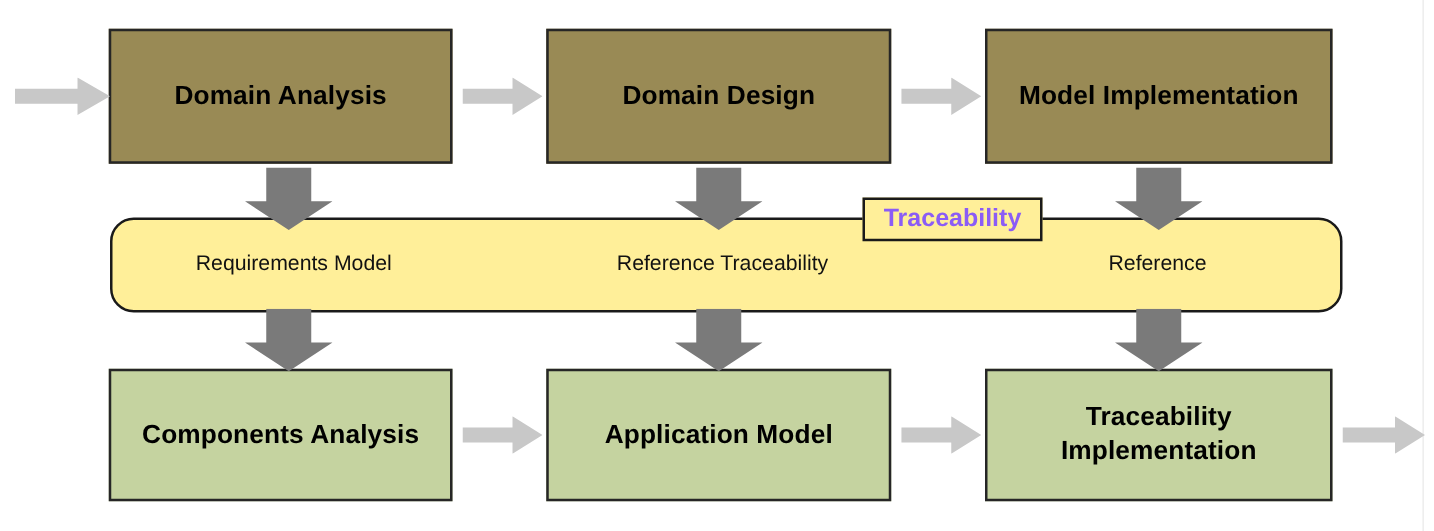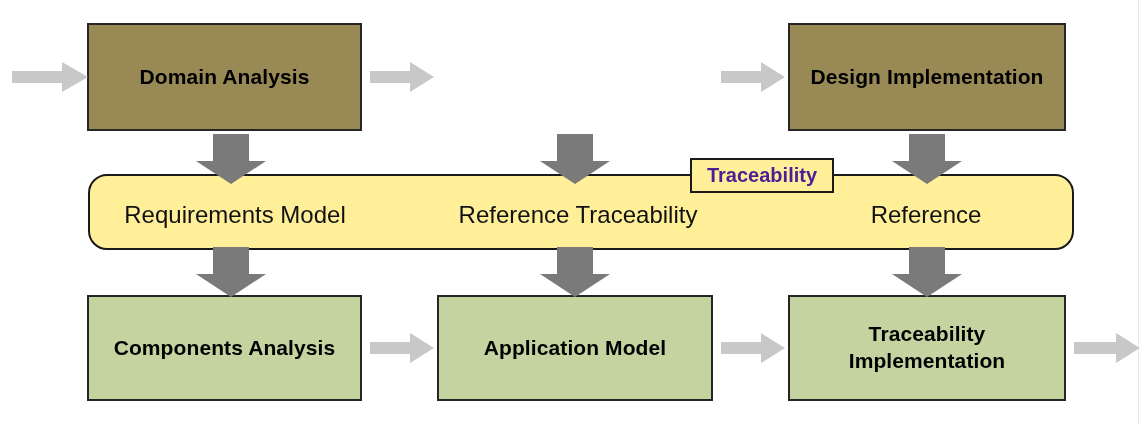--- a/index.html
+++ b/index.html
@@ -48,39 +48,39 @@
   
   .band{
     position:absolute;
     box-sizing:border-box;
     background:#ffef99;
     border:2px solid #1a1a1a;
     border-radius:19px;
   }
   .band-item{
     position:absolute;
-    font-size:24px;
+    font-size:17px;
     color:#111111;
     font-weight:normal;
     white-space:nowrap;
     transform:translateX(-50%);
   }
 
   
   .callout{
     position:absolute;
     box-sizing:border-box;
     background:#ffef99;
     border:2px solid #1a1a1a;
     display:flex;
     align-items:center;
     justify-content:center;
     font-size:20px;
     font-weight:bold;
-    color:#4c1d95;
+    color:#8b5cf6;
     z-index:6;
   }
 
   
   .arrow{ position:absolute; }
   .arrow svg{ display:block; width:100%; height:100%; }
   .arrow-h{ z-index:3; }
   .arrow-v{ z-index:2; }
 </style>
 </head>
@@ -99,29 +99,32 @@
   <div class="pbox domain" style="left:87px;top:23px;width:275px;height:108px;">
     <span class="lbl">Domain Analysis</span>
   </div>
 
   <div class="arrow arrow-h" style="left:370px;top:62px;width:64px;height:30px;">
     <svg viewBox="0 0 64 30" preserveAspectRatio="none">
       <polygon points="0,9 40,9 40,0 64,15 40,30 40,21 0,21" fill="#c8c8c8"></polygon>
     </svg>
   </div>
 
+  <div class="pbox domain" style="left:437px;top:23px;width:276px;height:108px;">
+    <span class="lbl">Domain Design</span>
+  </div>
 
   <div class="arrow arrow-h" style="left:721px;top:62px;width:64px;height:30px;">
     <svg viewBox="0 0 64 30" preserveAspectRatio="none">
       <polygon points="0,9 40,9 40,0 64,15 40,30 40,21 0,21" fill="#c8c8c8"></polygon>
     </svg>
   </div>
 
   <div class="pbox domain" style="left:788px;top:23px;width:278px;height:108px;">
-    <span class="lbl">Design Implementation</span>
+    <span class="lbl">Model Implementation</span>
   </div>
 
   <div class="arrow arrow-v" style="left:196px;top:134px;width:70px;height:50px;">
     <svg viewBox="0 0 70 50" preserveAspectRatio="none">
       <polygon points="17,0 53,0 53,27 70,27 35,50 0,27 17,27" fill="#7a7a7a"></polygon>
     </svg>
   </div>
 
   <div class="arrow arrow-v" style="left:540px;top:134px;width:70px;height:50px;">
     <svg viewBox="0 0 70 50" preserveAspectRatio="none">

